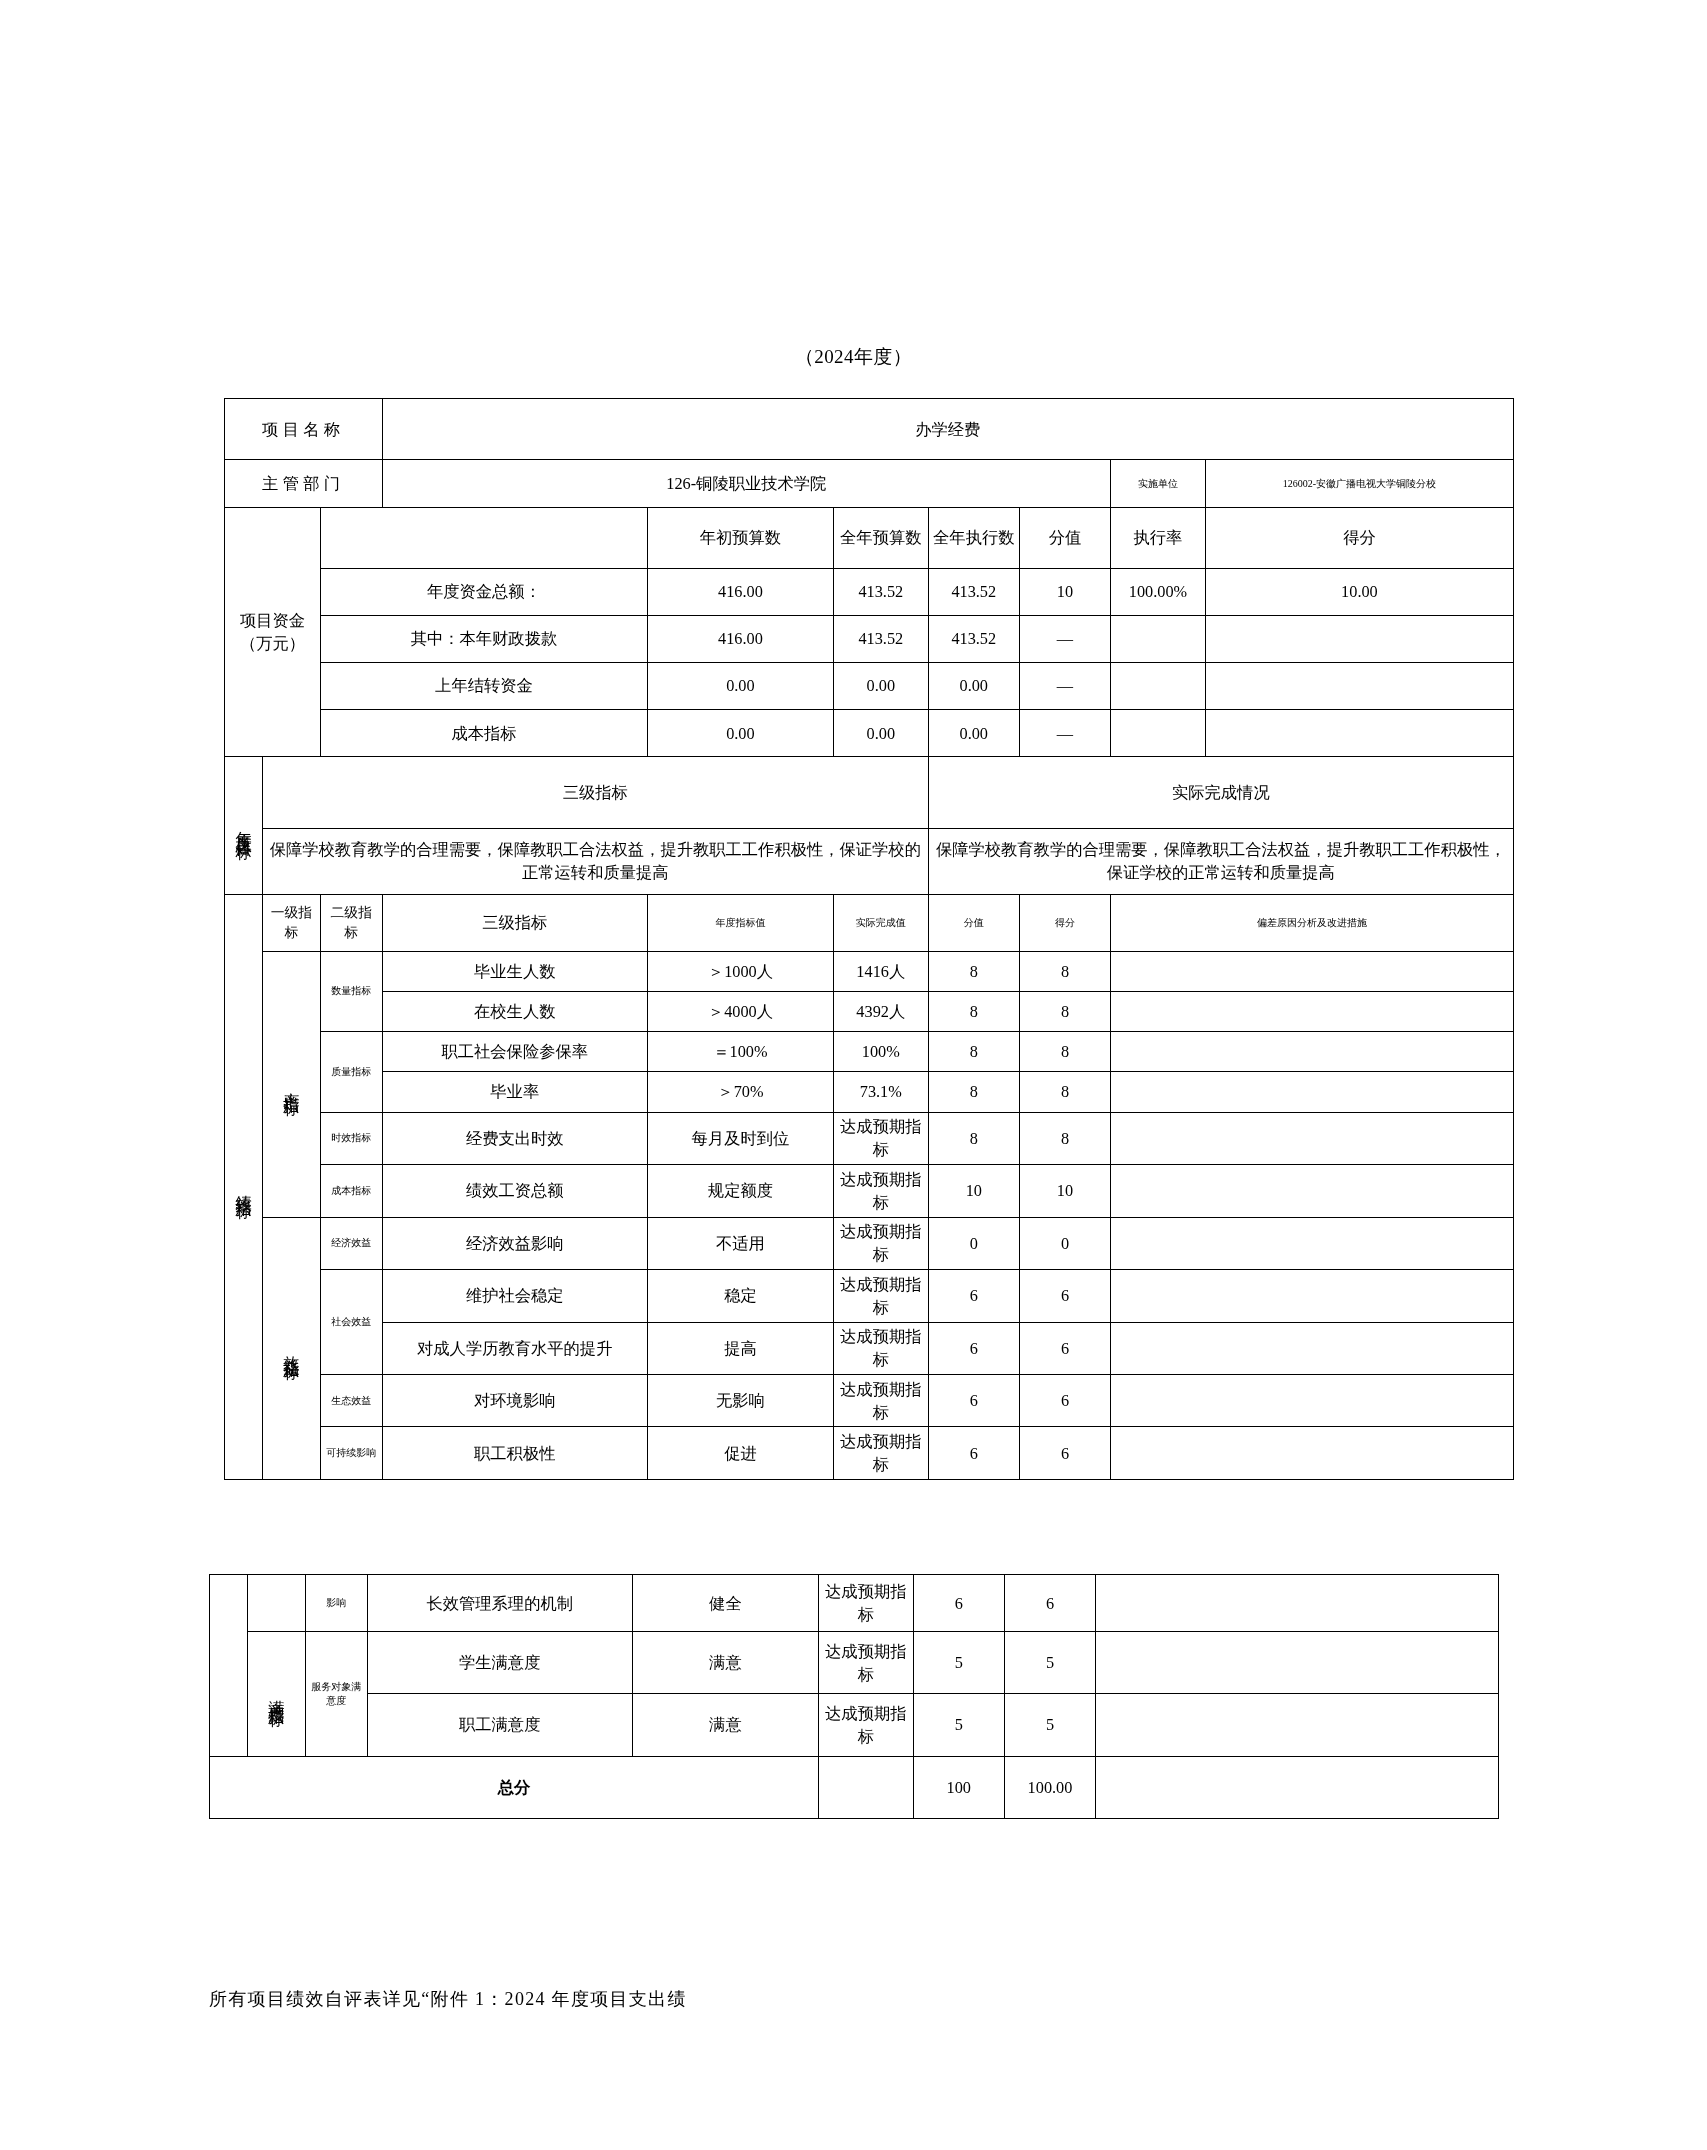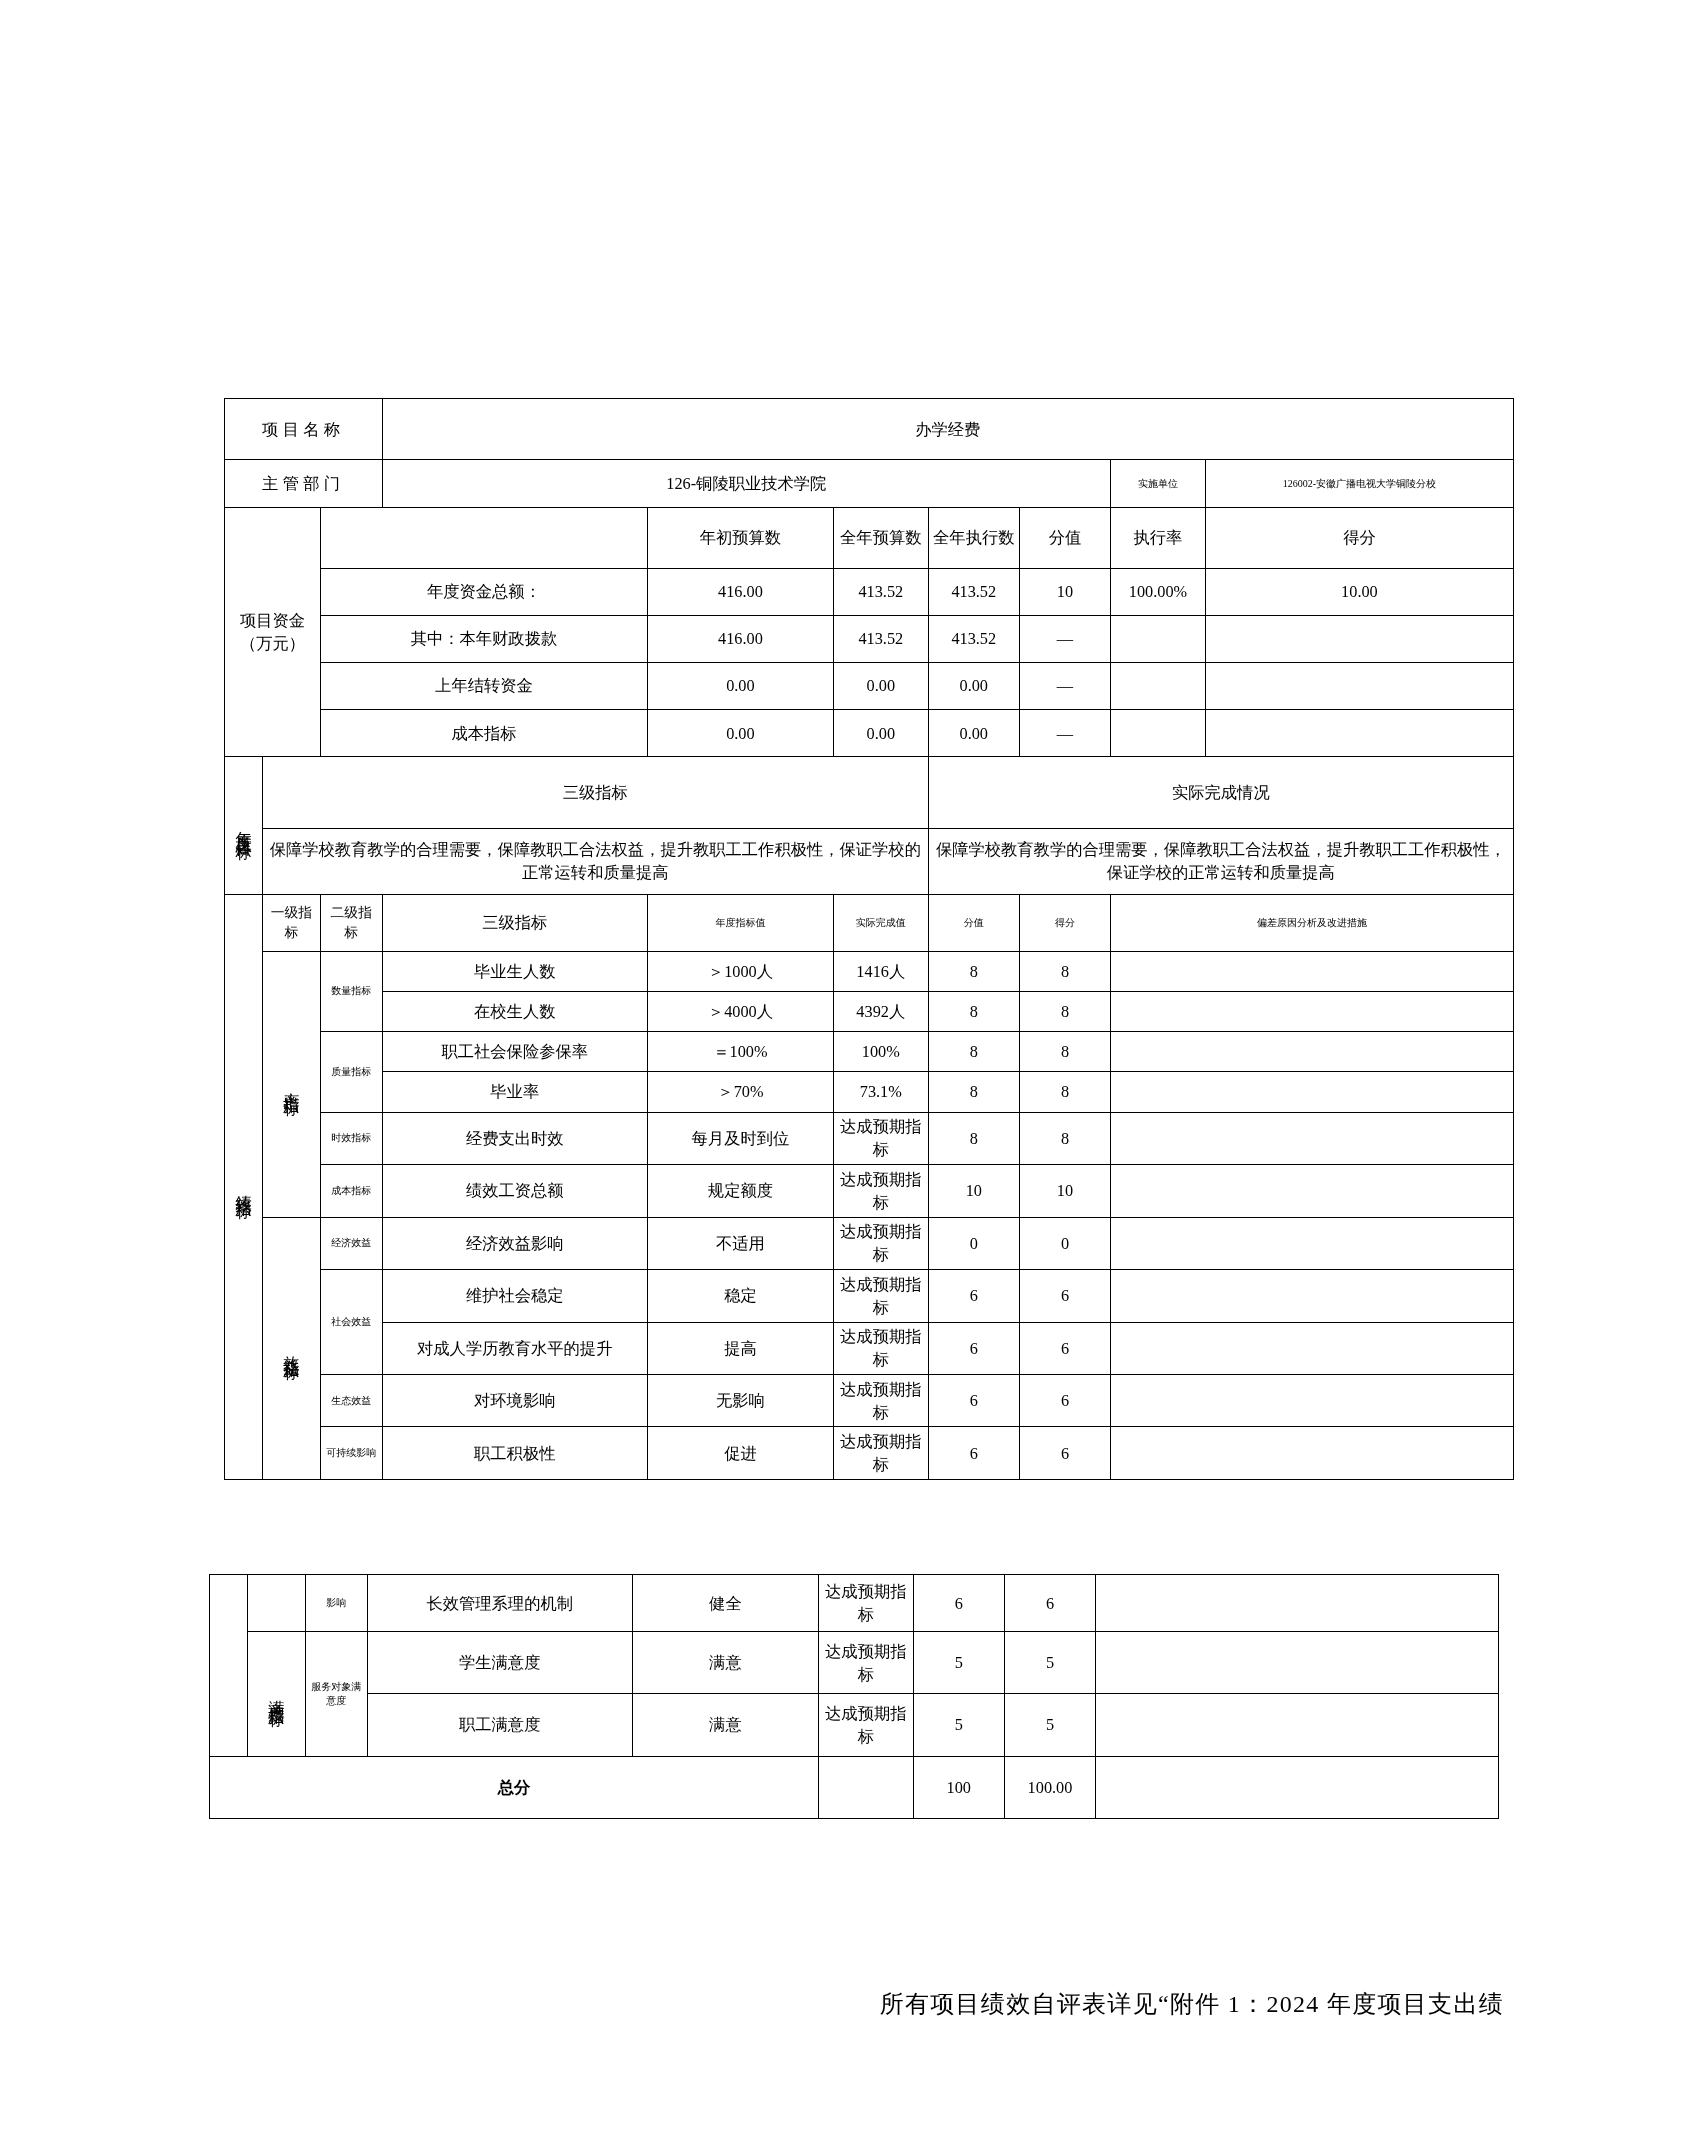--- a/index.html
+++ b/index.html
@@ -86,31 +86,32 @@
     font-size: 16.3px;
     margin-left: 28px;
   }
 
   
   .footer-para {
     position: absolute;
     left: 209px;
     top: 1983px;
     width: 1295px;
-    font-size: 24px;
+    font-size: 18px;
     letter-spacing: 1.3px;
     line-height: 1.8;
-    text-align: right;
+    text-align: left;
   }
 </style>
 </head>
 <body>
 
 <div class="page">
 
+  <div class="doc-subtitle">（2024年度）</div>
 
   <table class="grid" id="table-main">
     <colgroup>
       <col style="width:32px">
       <col style="width:49px">
       <col style="width:52px">
       <col style="width:224px">
       <col style="width:157px">
       <col style="width:80px">
       <col style="width:77px">

